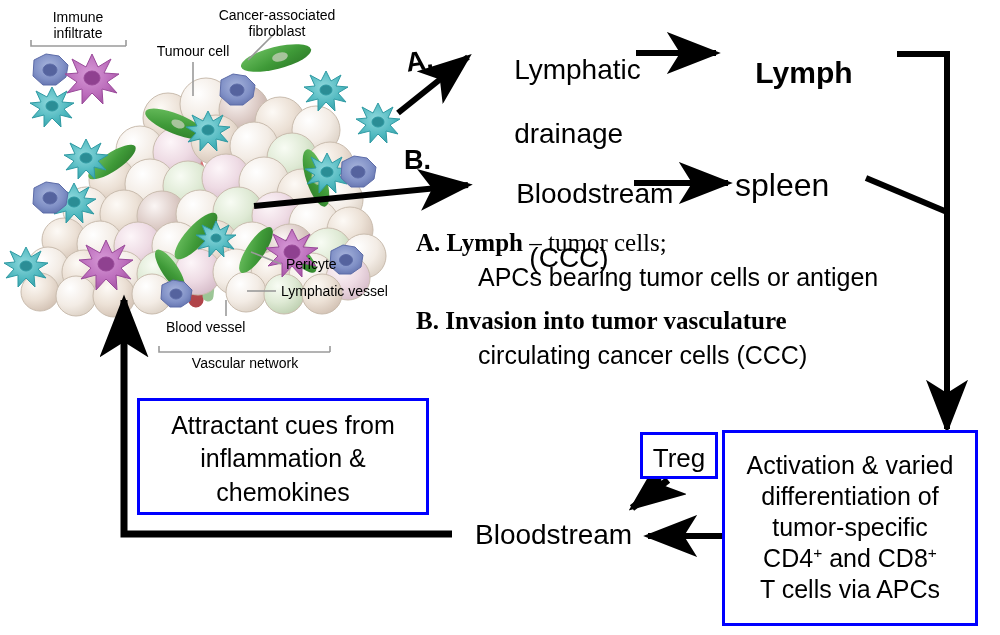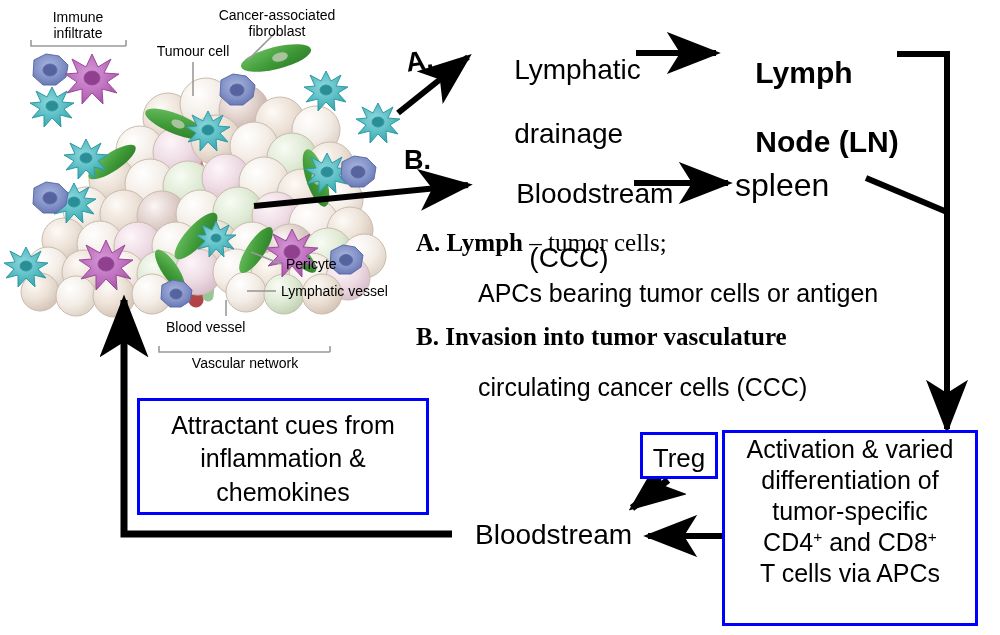--- a/index.html
+++ b/index.html
@@ -16,32 +16,32 @@
   #lymph-node{left:722px;top:22px;font-size:30px;font-weight:bold;text-align:left;width:170px;}
   #bloodstream-ccc{left:485px;top:146px;font-size:28px;width:168px;}
   #bloodstream-ccc .l2{display:block;text-align:center;}
   #spleen{left:735px;top:167px;font-size:32px;font-weight:normal;}
   #label-A{left:404px;top:48px;font-size:27px;font-weight:bold;
            transform:rotate(-8deg);transform-origin:left top;}
   #label-B{left:404px;top:145px;font-size:27px;font-weight:bold;}
 
   
   #legend{position:absolute;left:416px;top:226px;width:470px;font-size:25px;line-height:1.36;}
-  #legend .ind{display:block;padding-left:62px;margin-top:16px;}
+  #legend .ind{display:block;padding-left:62px;}
   #legend .row{display:block;font-family:Liberation Serif, serif;}
   #legend .gap{height:10px;display:block;}
 
   
   .bbox{position:absolute;border:3px solid #0000ff;background:#fff;box-sizing:border-box;}
   #attractant-box{left:137px;top:398px;width:292px;height:117px;}
   #attractant-box .inner{font-size:25px;text-align:center;line-height:1.33;padding-top:8px;}
   #treg-box{left:640px;top:432px;width:78px;height:47px;}
   #treg-box .inner{font-size:26px;text-align:center;line-height:47px;}
   #activation-box{left:722px;top:430px;width:256px;height:196px;}
-  #activation-box .inner{font-size:25px;text-align:center;line-height:1.24;padding-top:1px;}
+  #activation-box .inner{font-size:25px;text-align:center;line-height:1.24;padding-top:17px;}
   sup{font-size:.62em;vertical-align:super;line-height:0;}
 
   #bloodstream-bottom{left:475px;top:519px;font-size:28px;}
 
   
   svg.layer{position:absolute;left:0;top:0;width:1000px;height:635px;overflow:visible;}
   #arrows{pointer-events:none;}
 </style>
 </head>
 <body>
@@ -335,21 +335,20 @@
   <div class="txt" id="label-A">A.</div>
   <div class="txt" id="label-B">B.</div>
 
   <div class="txt" id="lymphatic-drainage">
     <span>Lymphatic</span><br>
     <span>drainage</span>
   </div>
 
   <div class="txt" id="lymph-node">
     <span>Lymph</span><br>
-    <span>Node (LN)</span>
   </div>
 
   <div class="txt" id="bloodstream-ccc">
     <span>Bloodstream</span>
     <span class="l2">(CCC)</span>
   </div>
 
   <div class="txt" id="spleen">spleen</div>
 
   <div id="legend">

